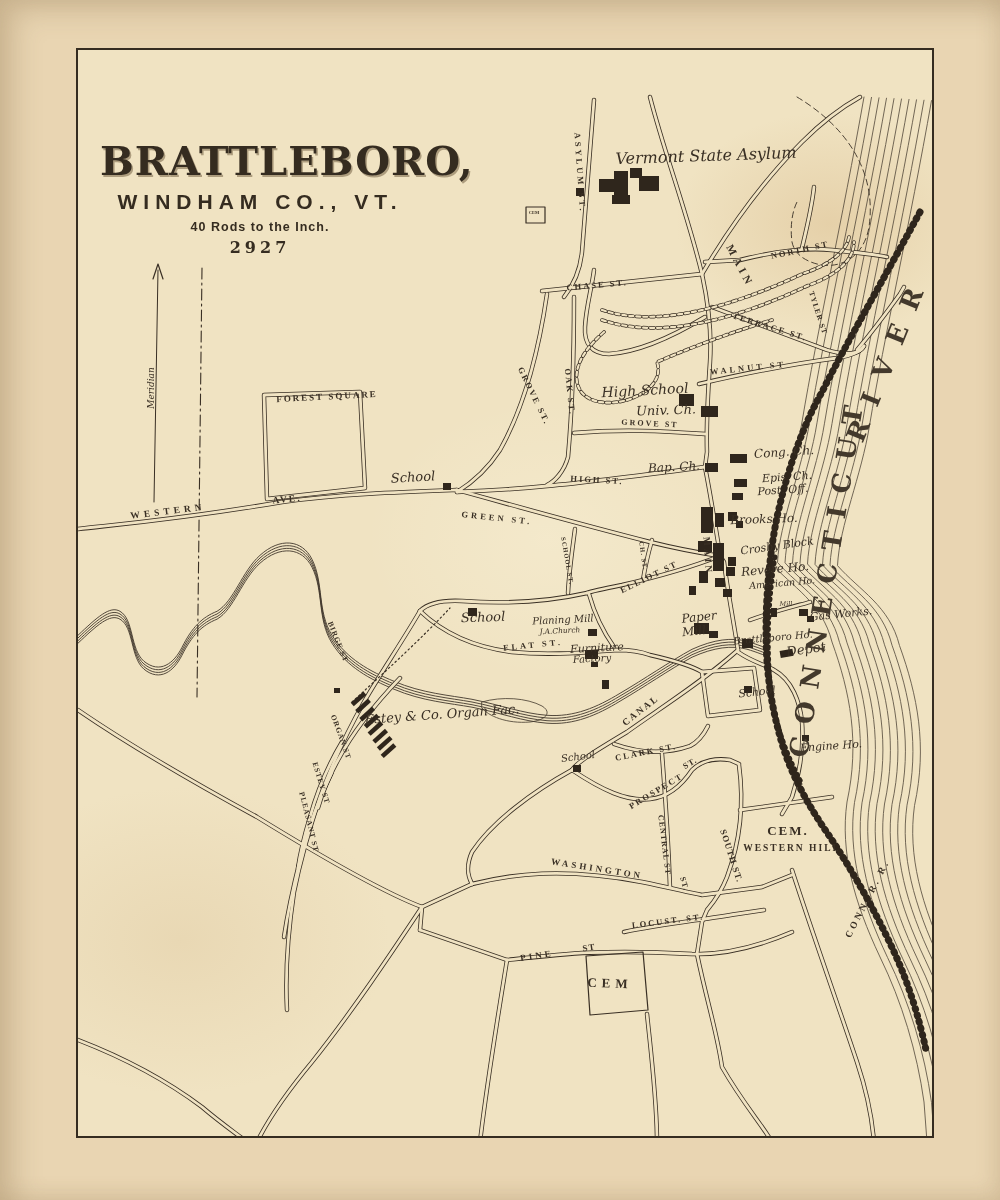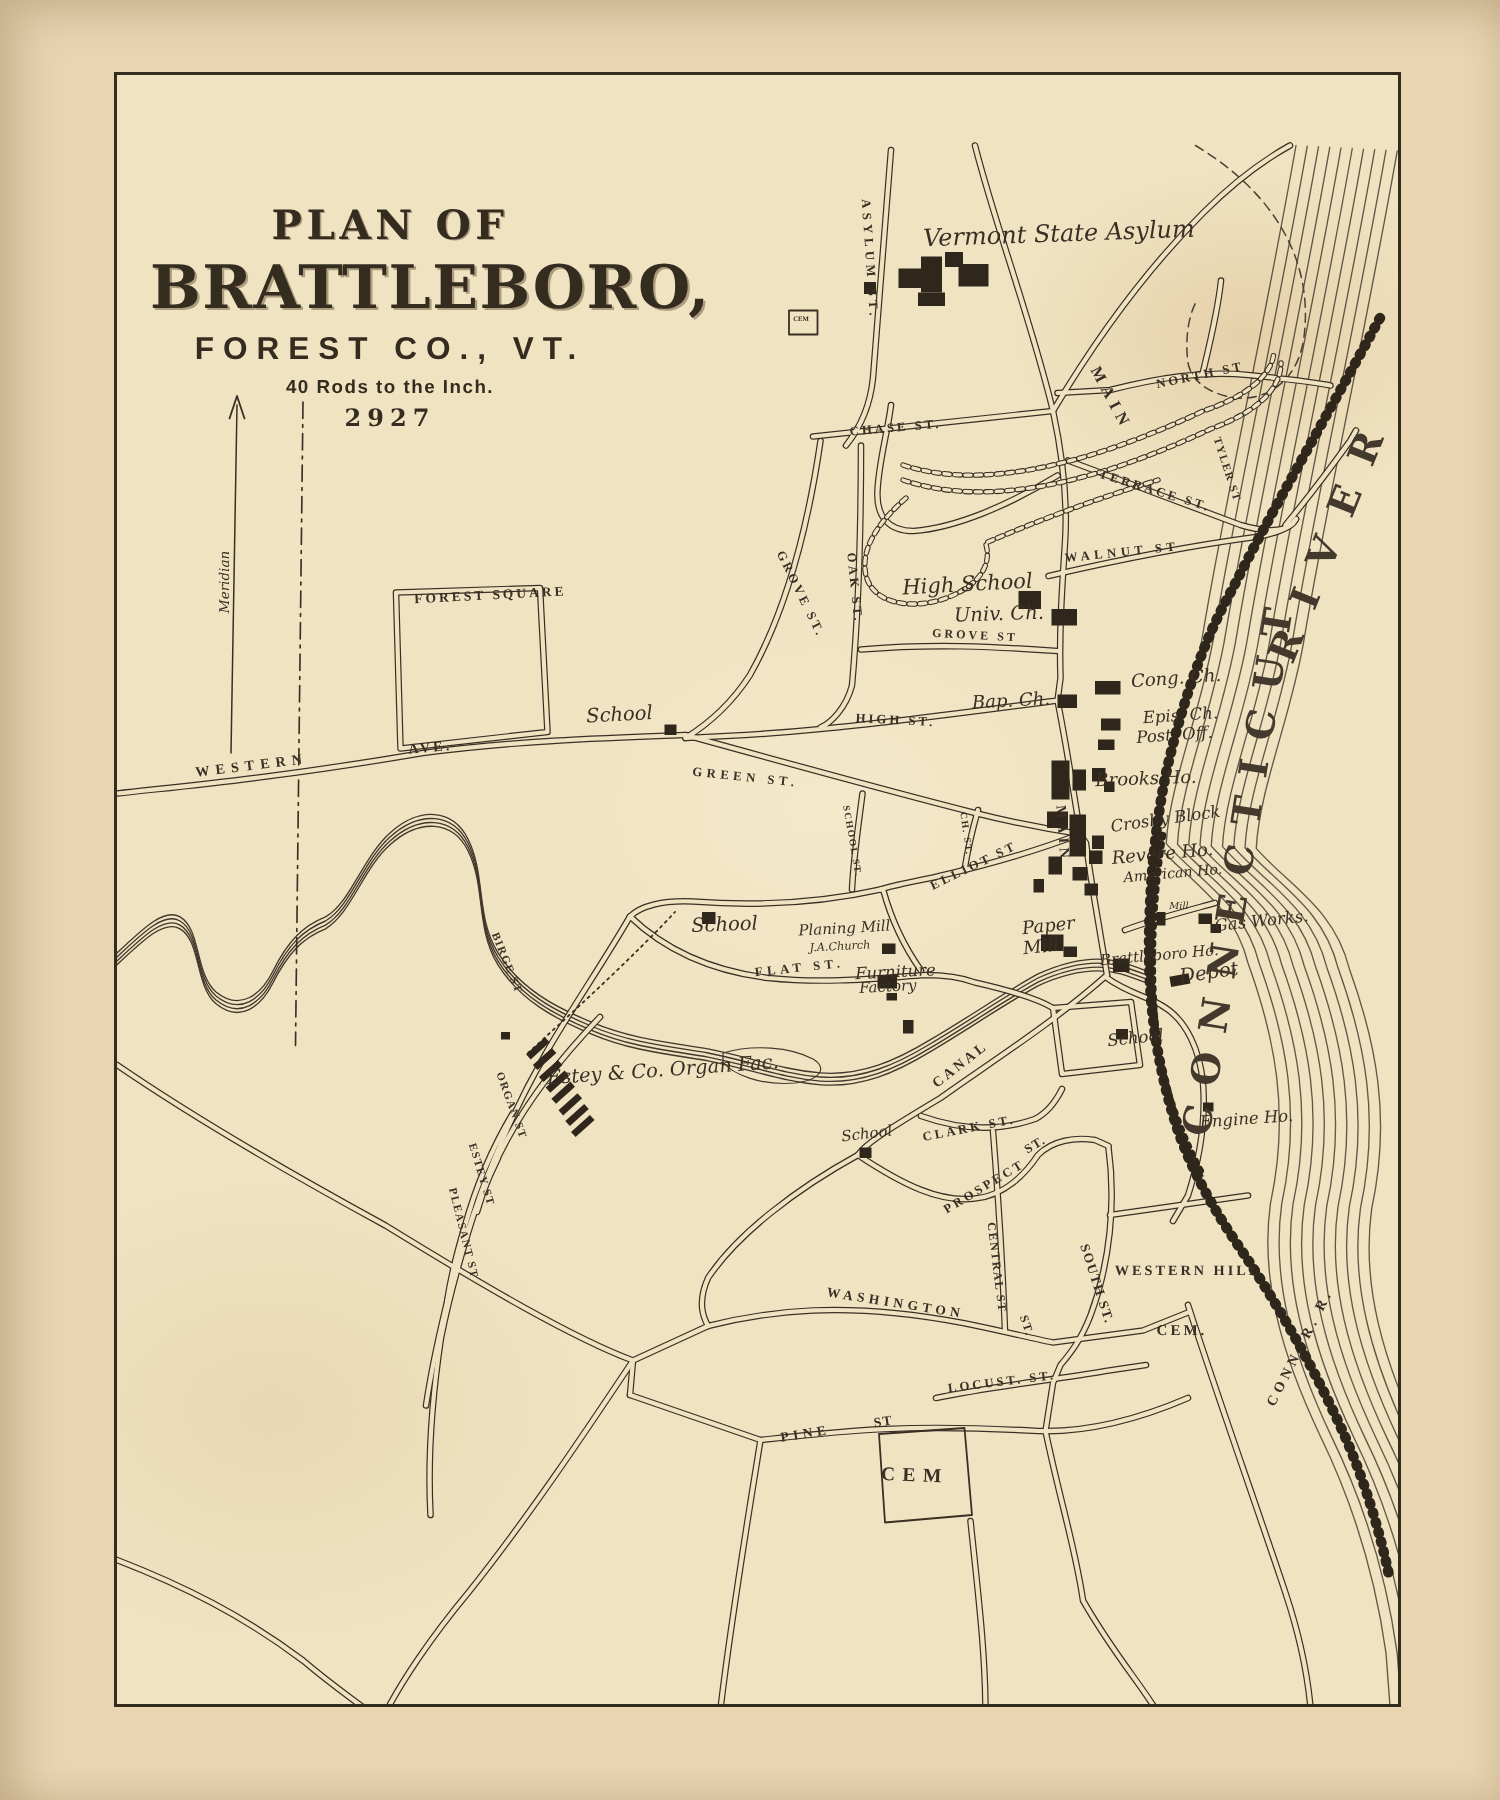--- a/index.html
+++ b/index.html
@@ -247,23 +247,22 @@
     </g>
 
     <g stroke="#392f24" stroke-width="1.2">
       <rect x="524" y="205" width="19" height="16"></rect>
       <path d="M584,954 L641,950 L646,1008 L588,1013 Z"></path>
     </g>
   </svg>
 </div>
 
 <div id="title-block">
-  <div id="title-plan">PLAN OF</div>
   <div id="title-city">BRATTLEBORO,</div>
-  <div id="title-county">FOREST  CO.,  VT.</div>
+  <div id="title-county">WINDHAM  CO.,  VT.</div>
   <div id="title-scale">40 Rods to the Inch.</div>
   <div id="title-year">2927</div>
 </div>
 
 <div id="label-layer">
     <div class="lbl street" style="left: 580px; top: 173px; font-size: 8.5px; letter-spacing: 3px; transform: translate(-50%, -50%) rotate(86deg);">ASYLUM ST.</div>
     <div class="lbl street" style="left: 740px; top: 266px; font-size: 11px; letter-spacing: 4px; transform: translate(-50%, -50%) rotate(62deg);">MAIN</div>
     <div class="lbl street" style="left: 800px; top: 250px; font-size: 8.5px; letter-spacing: 2px; transform: translate(-50%, -50%) rotate(-12deg);">NORTH ST</div>
     <div class="lbl street" style="left: 597px; top: 285px; font-size: 8.5px; letter-spacing: 2px; transform: translate(-50%, -50%) rotate(-5deg);">CHASE ST.</div>
     <div class="lbl street" style="left: 770px; top: 327px; font-size: 8.5px; letter-spacing: 2px; transform: translate(-50%, -50%) rotate(17deg);">TERRACE ST.</div>
@@ -310,21 +309,21 @@
     <div class="lbl place" style="left: 782px; top: 583px; font-size: 9.5px; transform: translate(-50%, -50%) rotate(-5deg);">American Ho.</div>
     <div class="lbl place" style="left: 786px; top: 604px; font-size: 6.5px; transform: translate(-50%, -50%) rotate(0deg);">Mill</div>
     <div class="lbl place" style="left: 841px; top: 614px; font-size: 11px; transform: translate(-50%, -50%) rotate(-6deg);">Gas Works.</div>
     <div class="lbl place" style="left: 699px; top: 617px; font-size: 12px; transform: translate(-50%, -50%) rotate(-6deg);">Paper</div>
     <div class="lbl place" style="left: 694px; top: 631px; font-size: 12px; transform: translate(-50%, -50%) rotate(-6deg);">Mill</div>
     <div class="lbl place" style="left: 773px; top: 638px; font-size: 10px; transform: translate(-50%, -50%) rotate(-5deg);">Brattleboro Ho.</div>
     <div class="lbl place" style="left: 806px; top: 649px; font-size: 13px; transform: translate(-50%, -50%) rotate(-8deg);">Depot</div>
     <div class="lbl place" style="left: 757px; top: 692px; font-size: 11px; transform: translate(-50%, -50%) rotate(-6deg);">School</div>
     <div class="lbl place" style="left: 831px; top: 746px; font-size: 11px; transform: translate(-50%, -50%) rotate(-4deg);">Engine Ho.</div>
     <div class="lbl caps" style="left: 792px; top: 849px; font-size: 9.5px; letter-spacing: 2px; transform: translate(-50%, -50%) rotate(0deg);">WESTERN HILL</div>
-    <div class="lbl caps" style="left: 788px; top: 888px; font-size: 10px; letter-spacing: 2px; transform: translate(-50%, -50%) rotate(0deg); text-align: right;">CEM.</div>
+    <div class="lbl caps" style="left: 788px; top: 830px; font-size: 13px; letter-spacing: 2px; transform: translate(-50%, -50%) rotate(0deg); text-align: right;">CEM.</div>
     <div class="lbl caps" style="left: 610px; top: 983px; font-size: 13px; letter-spacing: 5px; transform: translate(-50%, -50%) rotate(2deg);">CEM</div>
     <div class="lbl caps" style="left: 534px; top: 213px; font-size: 4.5px; letter-spacing: 0px; transform: translate(-50%, -50%) rotate(0deg);">CEM</div>
     <div class="lbl place" style="left: 413px; top: 477px; font-size: 13px; transform: translate(-50%, -50%) rotate(-3deg);">School</div>
     <div class="lbl place" style="left: 483px; top: 617px; font-size: 13px; transform: translate(-50%, -50%) rotate(-2deg);">School</div>
     <div class="lbl place" style="left: 563px; top: 620px; font-size: 10px; transform: translate(-50%, -50%) rotate(-3deg);">Planing Mill</div>
     <div class="lbl place" style="left: 560px; top: 631px; font-size: 7.5px; transform: translate(-50%, -50%) rotate(-3deg);">J.A.Church</div>
     <div class="lbl place" style="left: 597px; top: 648px; font-size: 11px; transform: translate(-50%, -50%) rotate(-3deg);">Furniture</div>
     <div class="lbl place" style="left: 592px; top: 659px; font-size: 10px; transform: translate(-50%, -50%) rotate(-3deg);">Factory</div>
     <div class="lbl place" style="left: 442px; top: 714px; font-size: 13px; transform: translate(-50%, -50%) rotate(-4deg);">Estey  &amp;  Co. Organ Fac.</div>
     <div class="lbl place" style="left: 578px; top: 757px; font-size: 10px; transform: translate(-50%, -50%) rotate(-7deg);">School</div>

